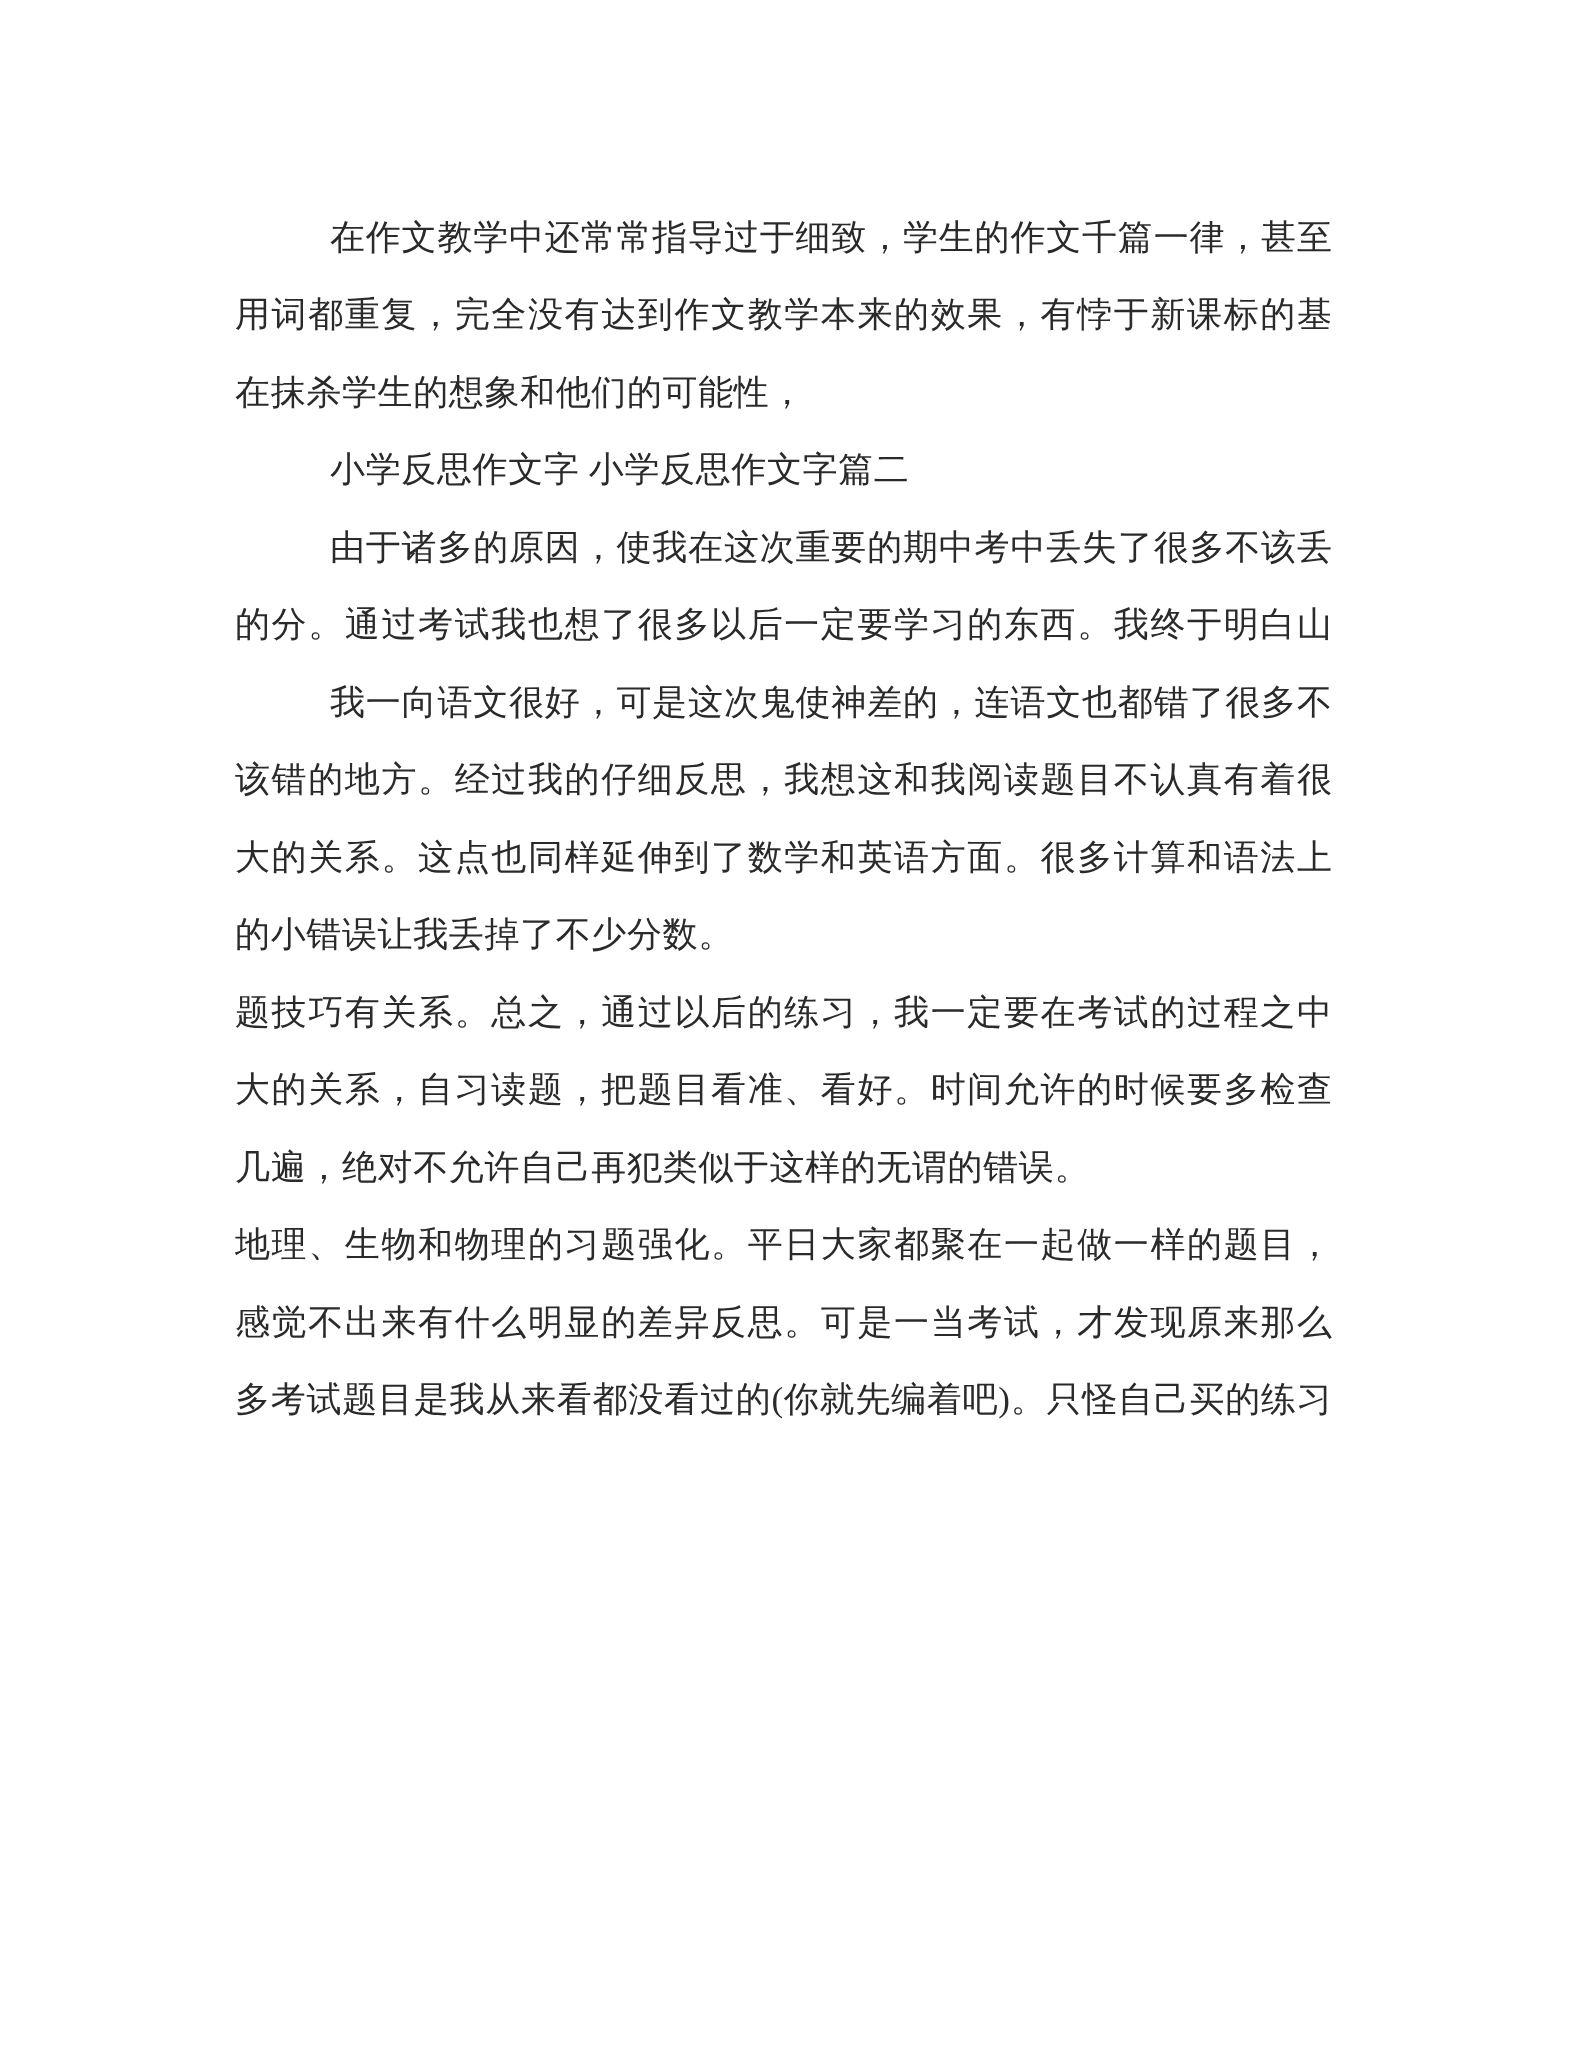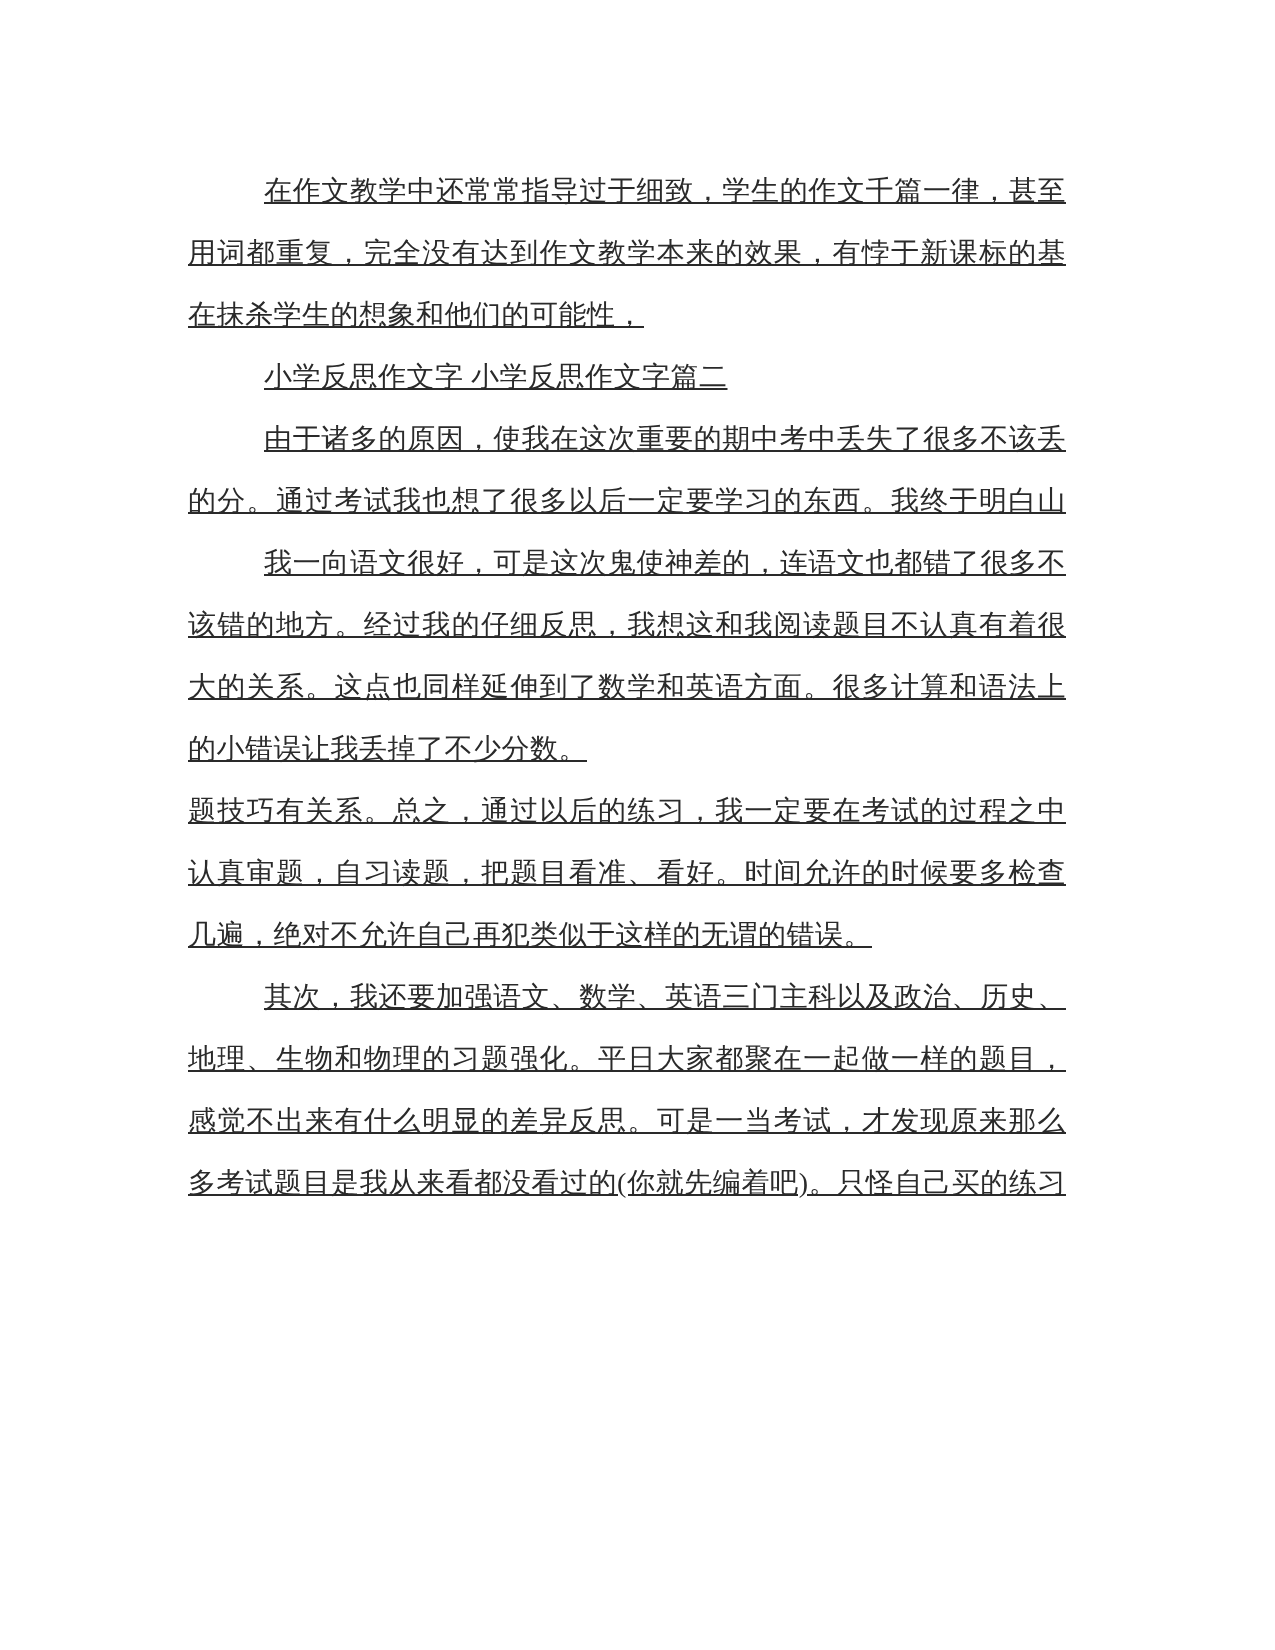--- a/index.html
+++ b/index.html
@@ -30,21 +30,20 @@
       font-size: 28px;
       color: #2a2a2a;
       font-weight: 400;
     }
     .line {
       height: 62px;
       line-height: 62px;
       overflow: hidden;
       text-align: left;
       letter-spacing: 0.5px;
-      text-decoration: underline;
     }
     .line.full {
       text-align: justify;
       text-align-last: justify;
       text-justify: inter-character;
     }
     .line.indent {
       text-indent: 76px;
     }
   </style>
@@ -57,20 +56,19 @@
       <div class="line full">用词都重复，完全没有达到作文教学本来的效果，有悖于新课标的基</div>
       <div class="line">在抹杀学生的想象和他们的可能性，</div>
       <div class="line indent">小学反思作文字 小学反思作文字篇二</div>
       <div class="line indent full">由于诸多的原因，使我在这次重要的期中考中丢失了很多不该丢</div>
       <div class="line full">的分。通过考试我也想了很多以后一定要学习的东西。我终于明白山</div>
       <div class="line indent full">我一向语文很好，可是这次鬼使神差的，连语文也都错了很多不</div>
       <div class="line full">该错的地方。经过我的仔细反思，我想这和我阅读题目不认真有着很</div>
       <div class="line full">大的关系。这点也同样延伸到了数学和英语方面。很多计算和语法上</div>
       <div class="line">的小错误让我丢掉了不少分数。</div>
       <div class="line full">题技巧有关系。总之，通过以后的练习，我一定要在考试的过程之中</div>
-      <div class="line full">认真审题，自习读题，把题目看准、看好。时间允许的时候要多检查</div>
+      <div class="line full">大的关系，自习读题，把题目看准、看好。时间允许的时候要多检查</div>
       <div class="line">几遍，绝对不允许自己再犯类似于这样的无谓的错误。</div>
-      <div class="line indent full">其次，我还要加强语文、数学、英语三门主科以及政治、历史、</div>
       <div class="line full">地理、生物和物理的习题强化。平日大家都聚在一起做一样的题目，</div>
       <div class="line full">感觉不出来有什么明显的差异反思。可是一当考试，才发现原来那么</div>
       <div class="line full">多考试题目是我从来看都没看过的(你就先编着吧)。只怪自己买的练习</div>
     </div>
 </div>
 
 </body></html>

